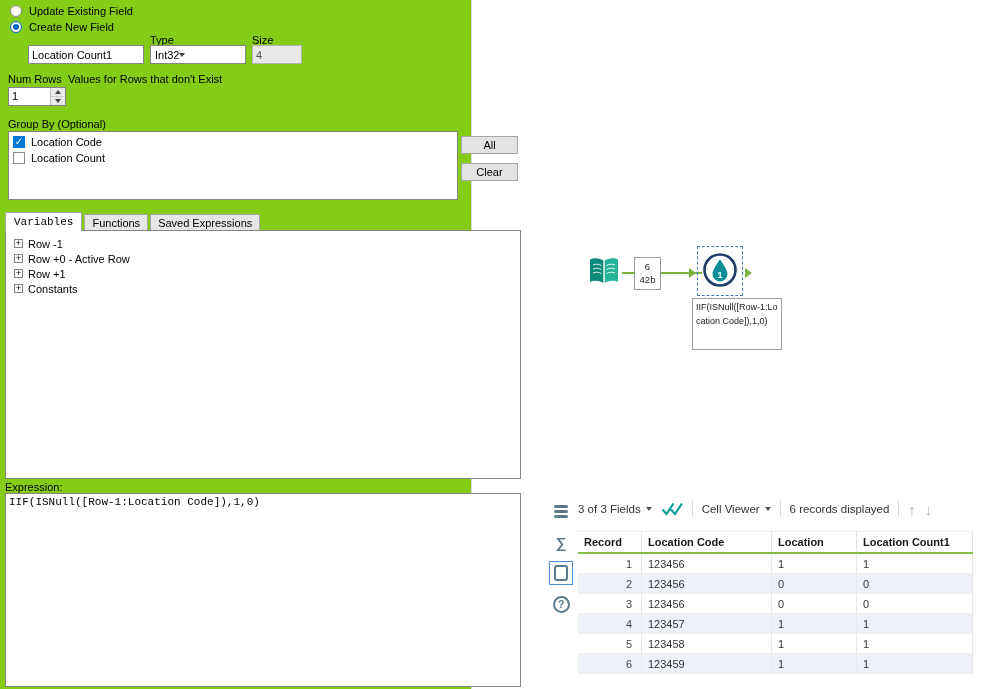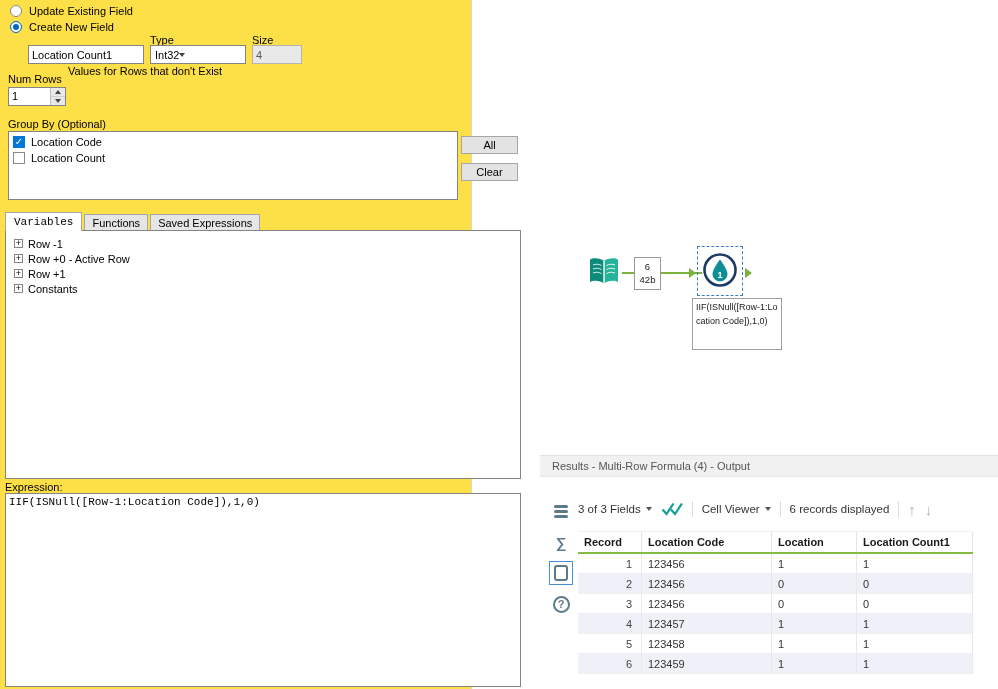--- a/index.html
+++ b/index.html
@@ -1,21 +1,21 @@
 <!DOCTYPE html>
 <html><head>
 <meta charset="utf-8">
 <style>
   * { margin:0; padding:0; box-sizing:border-box; }
   html,body { width:998px; height:689px; }
   body { position:relative; font-family:"Liberation Sans",sans-serif; font-size:11px; color:#000; background:#fff; overflow:hidden; }
   .abs { position:absolute; }
 
   
-  .config-panel { position:absolute; left:0; top:0; width:472px; height:689px; background:#fde047; border-right:1px solid #d6d6d6; }
+  .config-panel { position:absolute; left:0; top:0; width:472px; height:689px; background:#84cc16; border-right:1px solid #d6d6d6; }
   .radio-row { display:flex; align-items:center; gap:7px; height:15px; }
   .radio { width:12px; height:12px; border-radius:50%; border:1px solid #8a8a8a; background:#fff; position:relative; flex:0 0 auto; }
   .radio.selected { border-color:#0069c0; }
   .radio.selected::after { content:""; position:absolute; left:2px; top:2px; width:6px; height:6px; border-radius:50%; background:#0069c0; }
   .lbl { color:#000; }
   .text-input { background:#fff; border:1px solid #848484; font-family:"Liberation Sans",sans-serif; font-size:11px; padding:0 3px; height:19px; }
   .text-input:disabled { background:#e9e9e9; border-color:#b3b3b3; color:#555; }
   .combo { background:#fff; border:1px solid #848484; display:flex; align-items:center; justify-content:flex-start; padding:0 5px 0 4px; height:19px; }
   .caret-down { width:0; height:0; border-left:3.5px solid transparent; border-right:3.5px solid transparent; border-top:4px solid #444; }
   .spinner { display:flex; border:1px solid #848484; background:#fff; height:19px; }
@@ -101,21 +101,21 @@
     <span class="spin-btns">
       <span class="spin-btn">
           <span class="tri-up"></span>
         </span>
       <span class="spin-btn">
           <span class="tri-down"></span>
         </span>
     </span>
   </div>
 
-  <div class="abs lbl" style="left:68px; top:65px;">Values for Rows that don't Exist</div>
+  <div class="abs lbl" style="left:68px; top:73px;">Values for Rows that don't Exist</div>
 
   <div class="abs lbl" style="left:8px; top:118px;">Group By (Optional)</div>
   <div class="abs listbox" style="left:8px; top:131px; width:450px; height:69px;">
       <div class="gb-row">
         <span class="checkbox checked">✓</span>
         <span>Location Code</span>
       </div>
       <div class="gb-row">
         <span class="checkbox"></span>
         <span>Location Count</span>
@@ -178,21 +178,20 @@
     <path d="M19 8.5 C19 8.5 11.5 18 11.5 23 a7.5 7.5 0 0 0 15 0 C26.5 18 19 8.5 19 8.5 Z" fill="#0f8e96"></path>
     <text x="19" y="26.5" font-size="9" fill="#ffffff" text-anchor="middle" font-family="Liberation Sans, sans-serif" font-weight="bold">1</text>
   </svg>
 </div>
 
 <span class="anchor-right" style="left:745px; top:268px;"></span>
 
 <div class="tool-annotation" style="left:692px; top:298px; width:90px; height:52px;">IIF(ISNull([Row-1:Location Code]),1,0)</div>
 
 <div class="results-panel">
-  <div class="results-header">Results - Multi-Row Formula (4) - Output</div>
 
   <div class="side-icons">
     <div class="icon-btn">
       <span class="stack-icon">
           <span></span>
           <span></span>
           <span></span>
         </span>
     </div>
     <div class="icon-btn">

